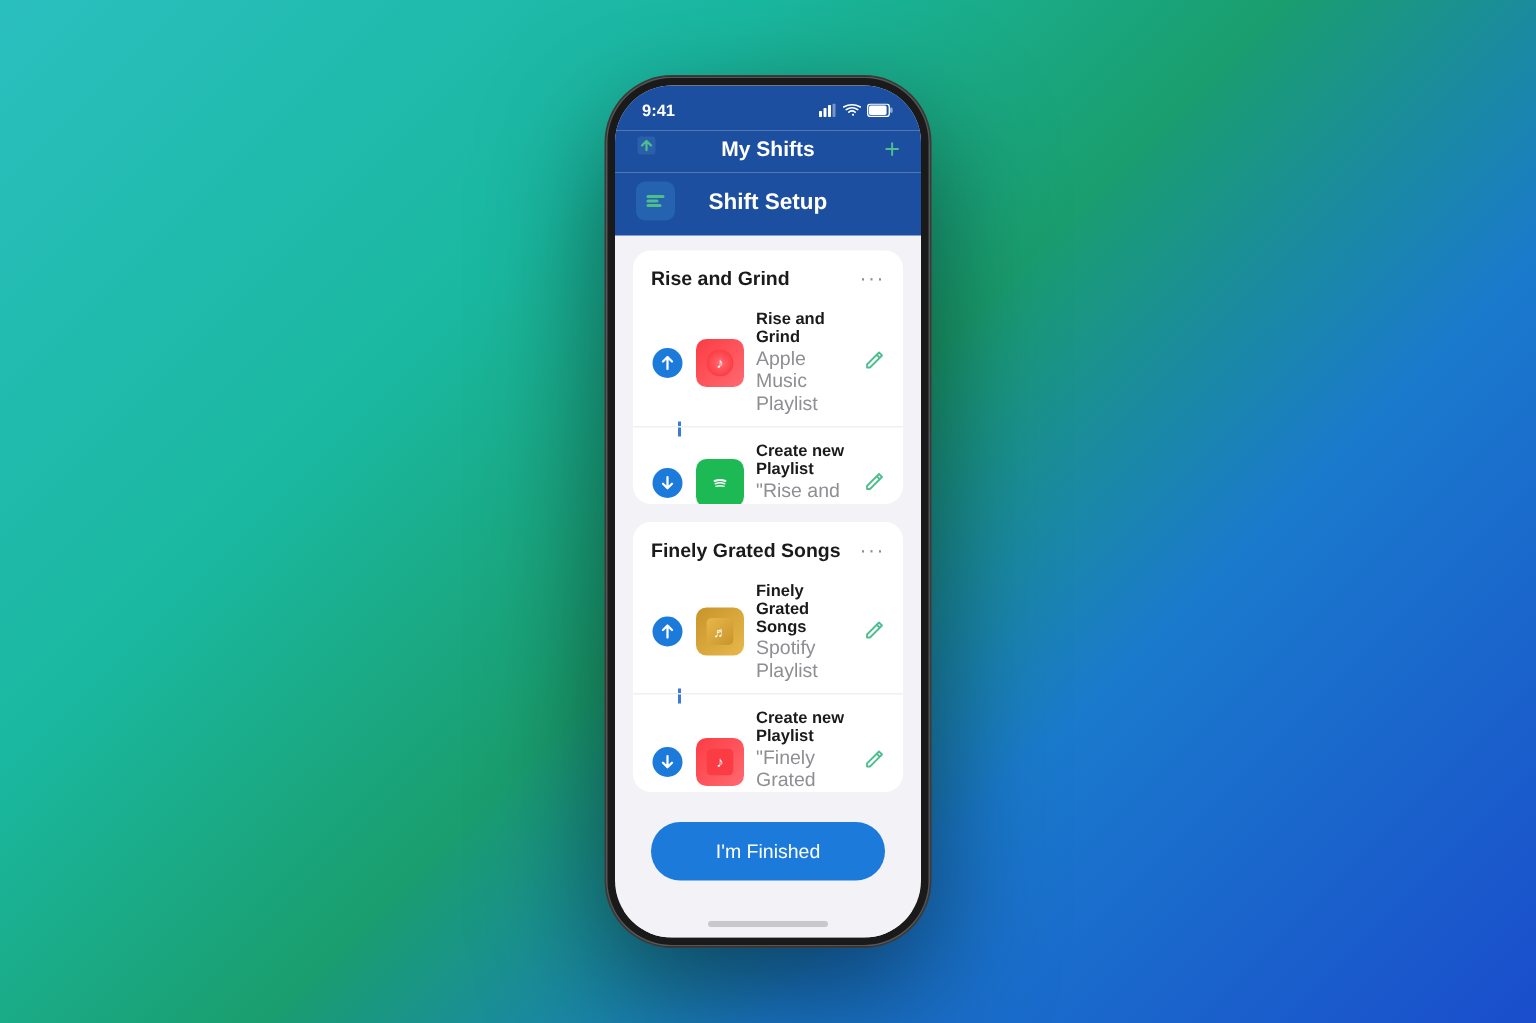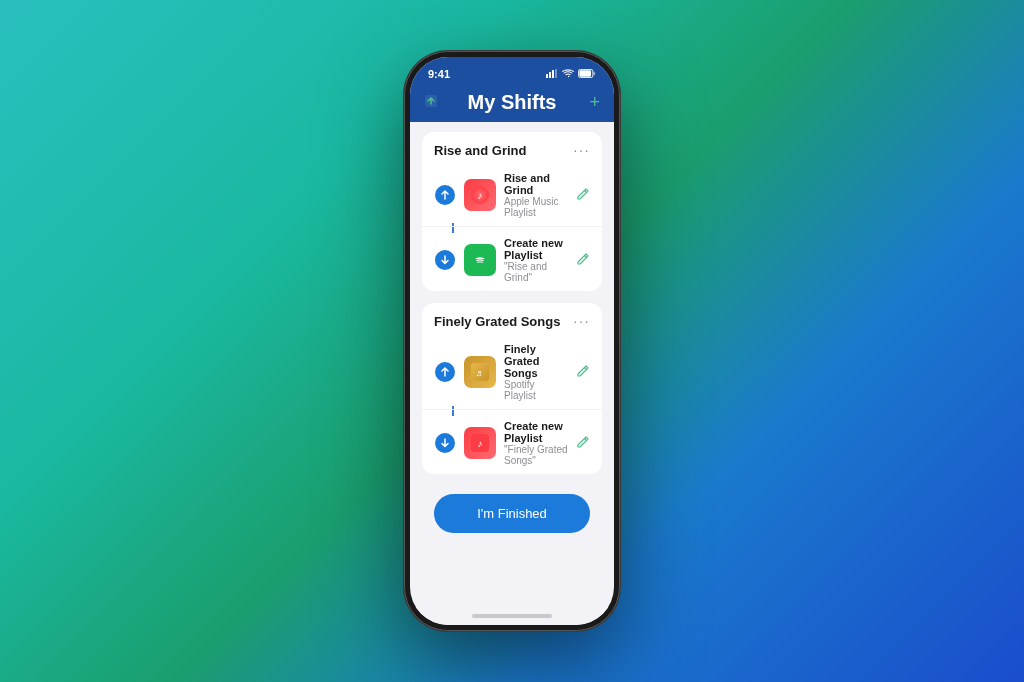--- a/index.html
+++ b/index.html
@@ -69,21 +69,21 @@
       display: flex;
       align-items: center;
       justify-content: center;
       padding: 4px 14px 8px;
       position: relative;
       flex-shrink: 0;
     }
 
     .nav-title {
       color: white;
-      font-size: 20px;
+      font-size: 14px;
       font-weight: 600;
     }
 
     .nav-left-icon {
       position: absolute;
       left: 14px;
       color: #4dbe8d;
       font-size: 16px;
     }
 
@@ -222,21 +222,21 @@
       flex: 1;
     }
 
     .shortcut-name {
       font-size: 11px;
       font-weight: 600;
       color: #1a1a1a;
     }
 
     .shortcut-sub {
-      font-size: 10px;
+      font-size: 13px;
       color: #8e8e93;
     }
 
     .edit-icon {
       color: #4dbe8d;
       font-size: 14px;
     }
 
     
     .gold-icon {
@@ -321,20 +321,31 @@
       <span class="nav-left-icon">
         <svg width="14" height="14" viewBox="0 0 14 14" fill="none">
           <rect x="1" y="1" width="12" height="12" rx="2" fill="#2a5faa"></rect>
           <path d="M4 7 L7 4 L10 7 M7 4 L7 10" stroke="#4dbe8d" stroke-width="1.5" stroke-linecap="round" stroke-linejoin="round"></path>
         </svg>
       </span>
       <span class="nav-title">My Shifts</span>
       <span class="nav-right-icon">+</span>
     </div>
 
+    <div class="top-bar">
+      <div class="top-bar-icon">
+        <svg width="16" height="16" viewBox="0 0 16 16" fill="none">
+          <rect width="16" height="16" rx="3" fill="#2563b0"></rect>
+          <rect x="2" y="4" width="12" height="2" rx="1" fill="#4dbe8d"></rect>
+          <rect x="2" y="7" width="8" height="2" rx="1" fill="#4dbe8d"></rect>
+          <rect x="2" y="10" width="10" height="2" rx="1" fill="#4dbe8d"></rect>
+        </svg>
+      </div>
+      <span class="top-bar-title">Shift Setup</span>
+    </div>
 
     <div class="scroll-content">
 
       <div class="section-card">
         <div class="section-header">
           <span class="section-title">Rise and Grind</span>
           <span class="section-menu">···</span>
         </div>
 
         <div class="shortcut-row">

